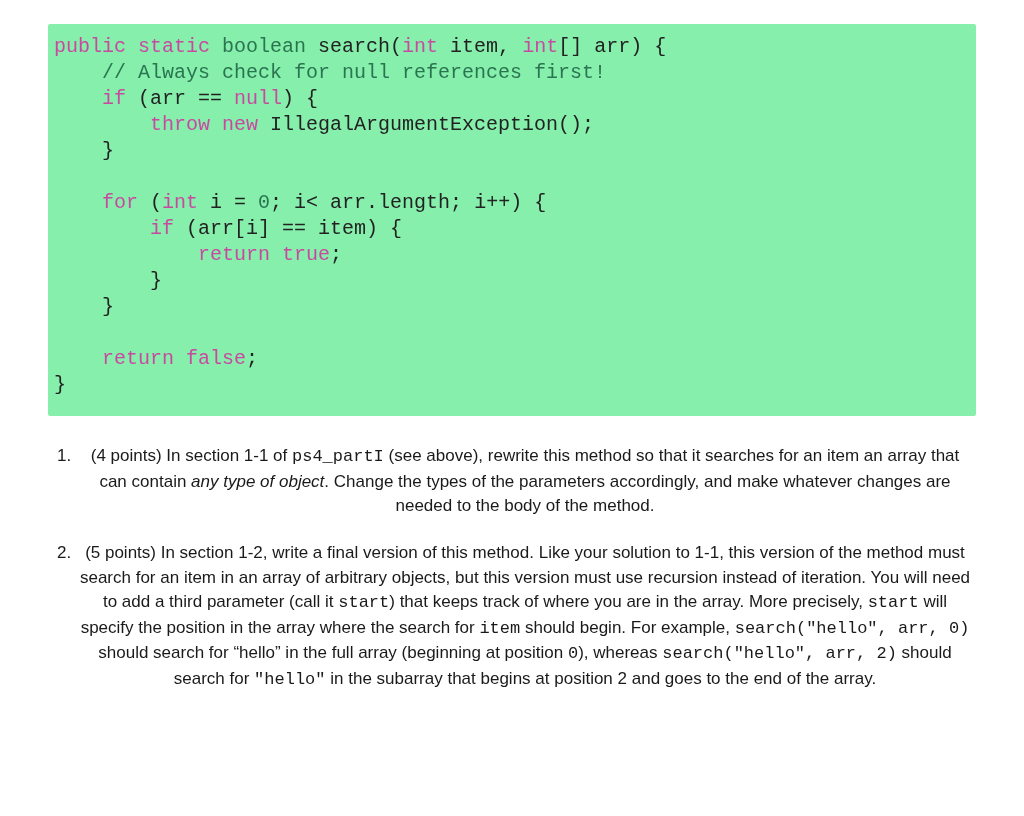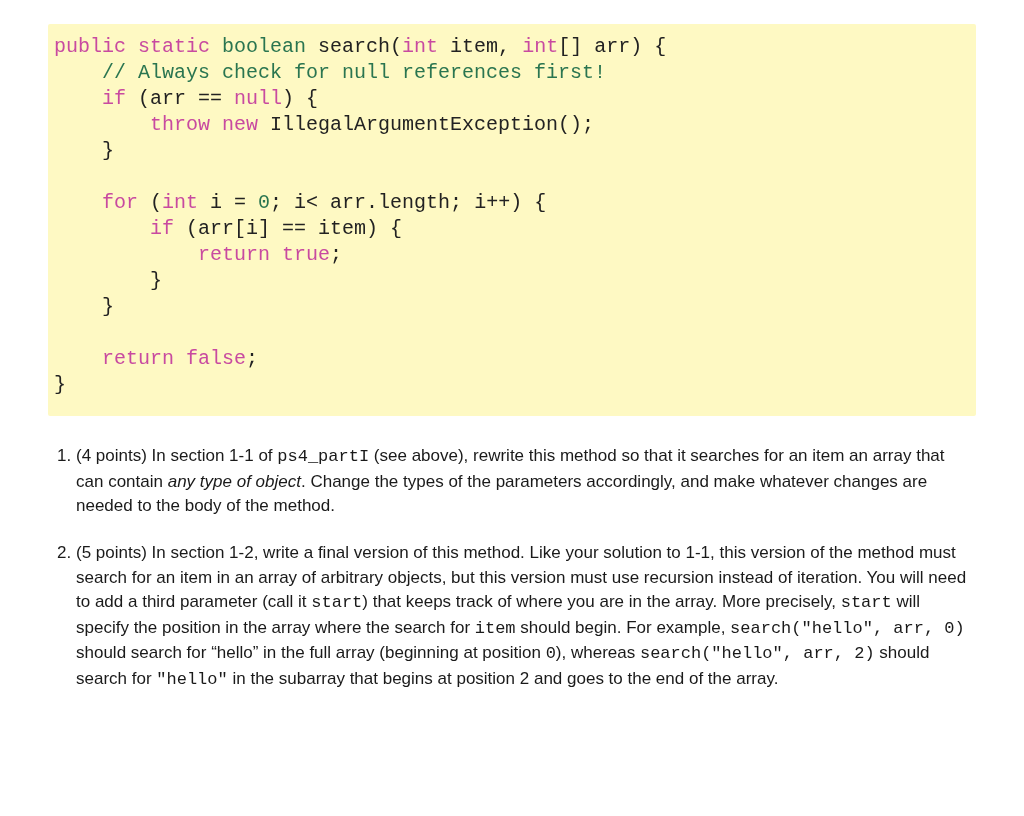--- a/index.html
+++ b/index.html
@@ -9,41 +9,42 @@
     font-family: Arial, Helvetica, sans-serif;
     font-size: 17px;
     line-height: 1.45;
     color: #1a1a1a;
     width: 1024px;
   }
   .page {
     padding: 24px 48px 40px 48px;
   }
   .code-block {
-    background: #fef9c3;
+    background: #86efac;
     padding: 10px 6px 18px 6px;
     font-family: "Courier New", Courier, monospace;
     font-size: 20px;
     line-height: 1.3;
     white-space: pre;
     color: #222;
     border-radius: 2px;
   }
   .kw { color: #c84aa0; }           
   .type { color: #2a7550; }
   .cmt { color: #2a7550; }                            
   .num { color: #2a7550; }
 
   ol.questions {
     margin: 28px 0 0 0;
     padding-left: 28px;
   }
   ol.questions > li {
     margin-bottom: 22px;
     padding-right: 2px;
+    text-align: center;
   }
   .mono {
     font-family: "Courier New", Courier, monospace;
   }
   .italic { font-style: italic; }
 </style>
 </head>
 <body>
 
 <div class="page">

